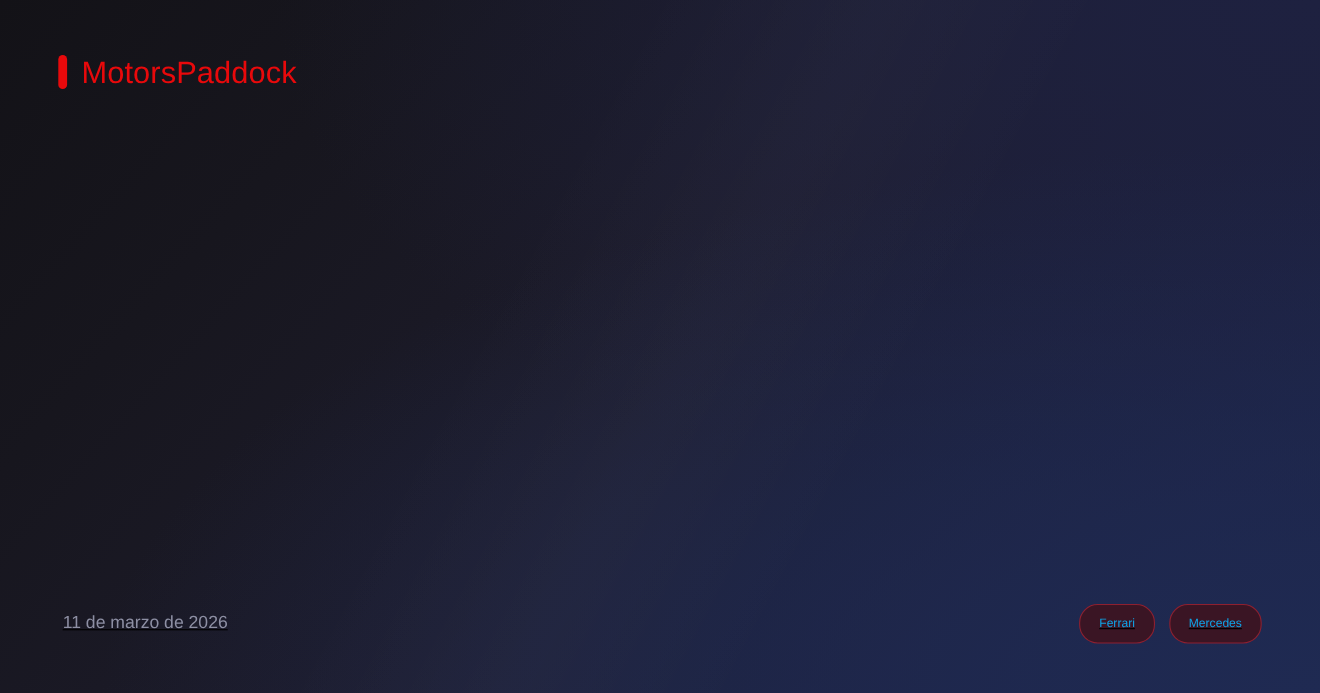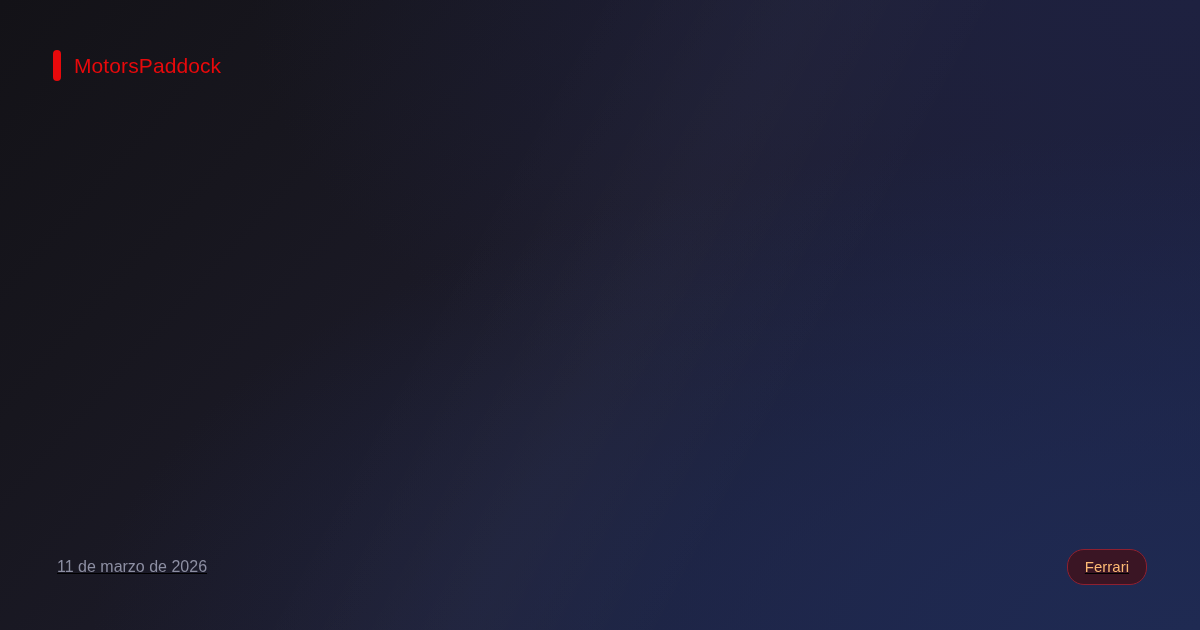--- a/index.html
+++ b/index.html
@@ -44,21 +44,21 @@
     gap: 13px;
   }
   .brand-mark {
     width: 8px;
     height: 31px;
     border-radius: 4px;
     background: #e8090b;
     flex: none;
   }
   .brand-name {
-    font-size: 21px;
+    font-size: 28px;
     line-height: 31px;
     font-weight: 400;
     color: #e8090b;
     letter-spacing: 0.1px;
     white-space: nowrap;
   }
 
   
   .headline {
     position: absolute;
@@ -97,22 +97,22 @@
   }
   .tag {
     display: inline-flex;
     align-items: center;
     justify-content: center;
     height: 34px;
     padding: 0 17px;
     border-radius: 17px;
     border: 1px solid #8e2030;
     background: #3a1524;
-    color: #fdba74;
-    font-size: 15px;
+    color: #0ea5e9;
+    font-size: 11px;
     line-height: 34px;
     white-space: nowrap;
   }
 </style>
 </head>
 <body>
 
 <div class="og-card">
 
   <div class="sheen"></div>
@@ -121,16 +121,17 @@
     <span class="brand-mark"></span>
     <span class="brand-name">MotorsPaddock</span>
   </div>
 
 
   <div class="footer">
     <span class="date">11 de marzo de 2026</span>
 
     <div class="tags">
       <span class="tag">Ferrari</span>
+      <span class="tag">Mercedes</span>
     </div>
   </div>
 
 </div>
 
 </body></html>

